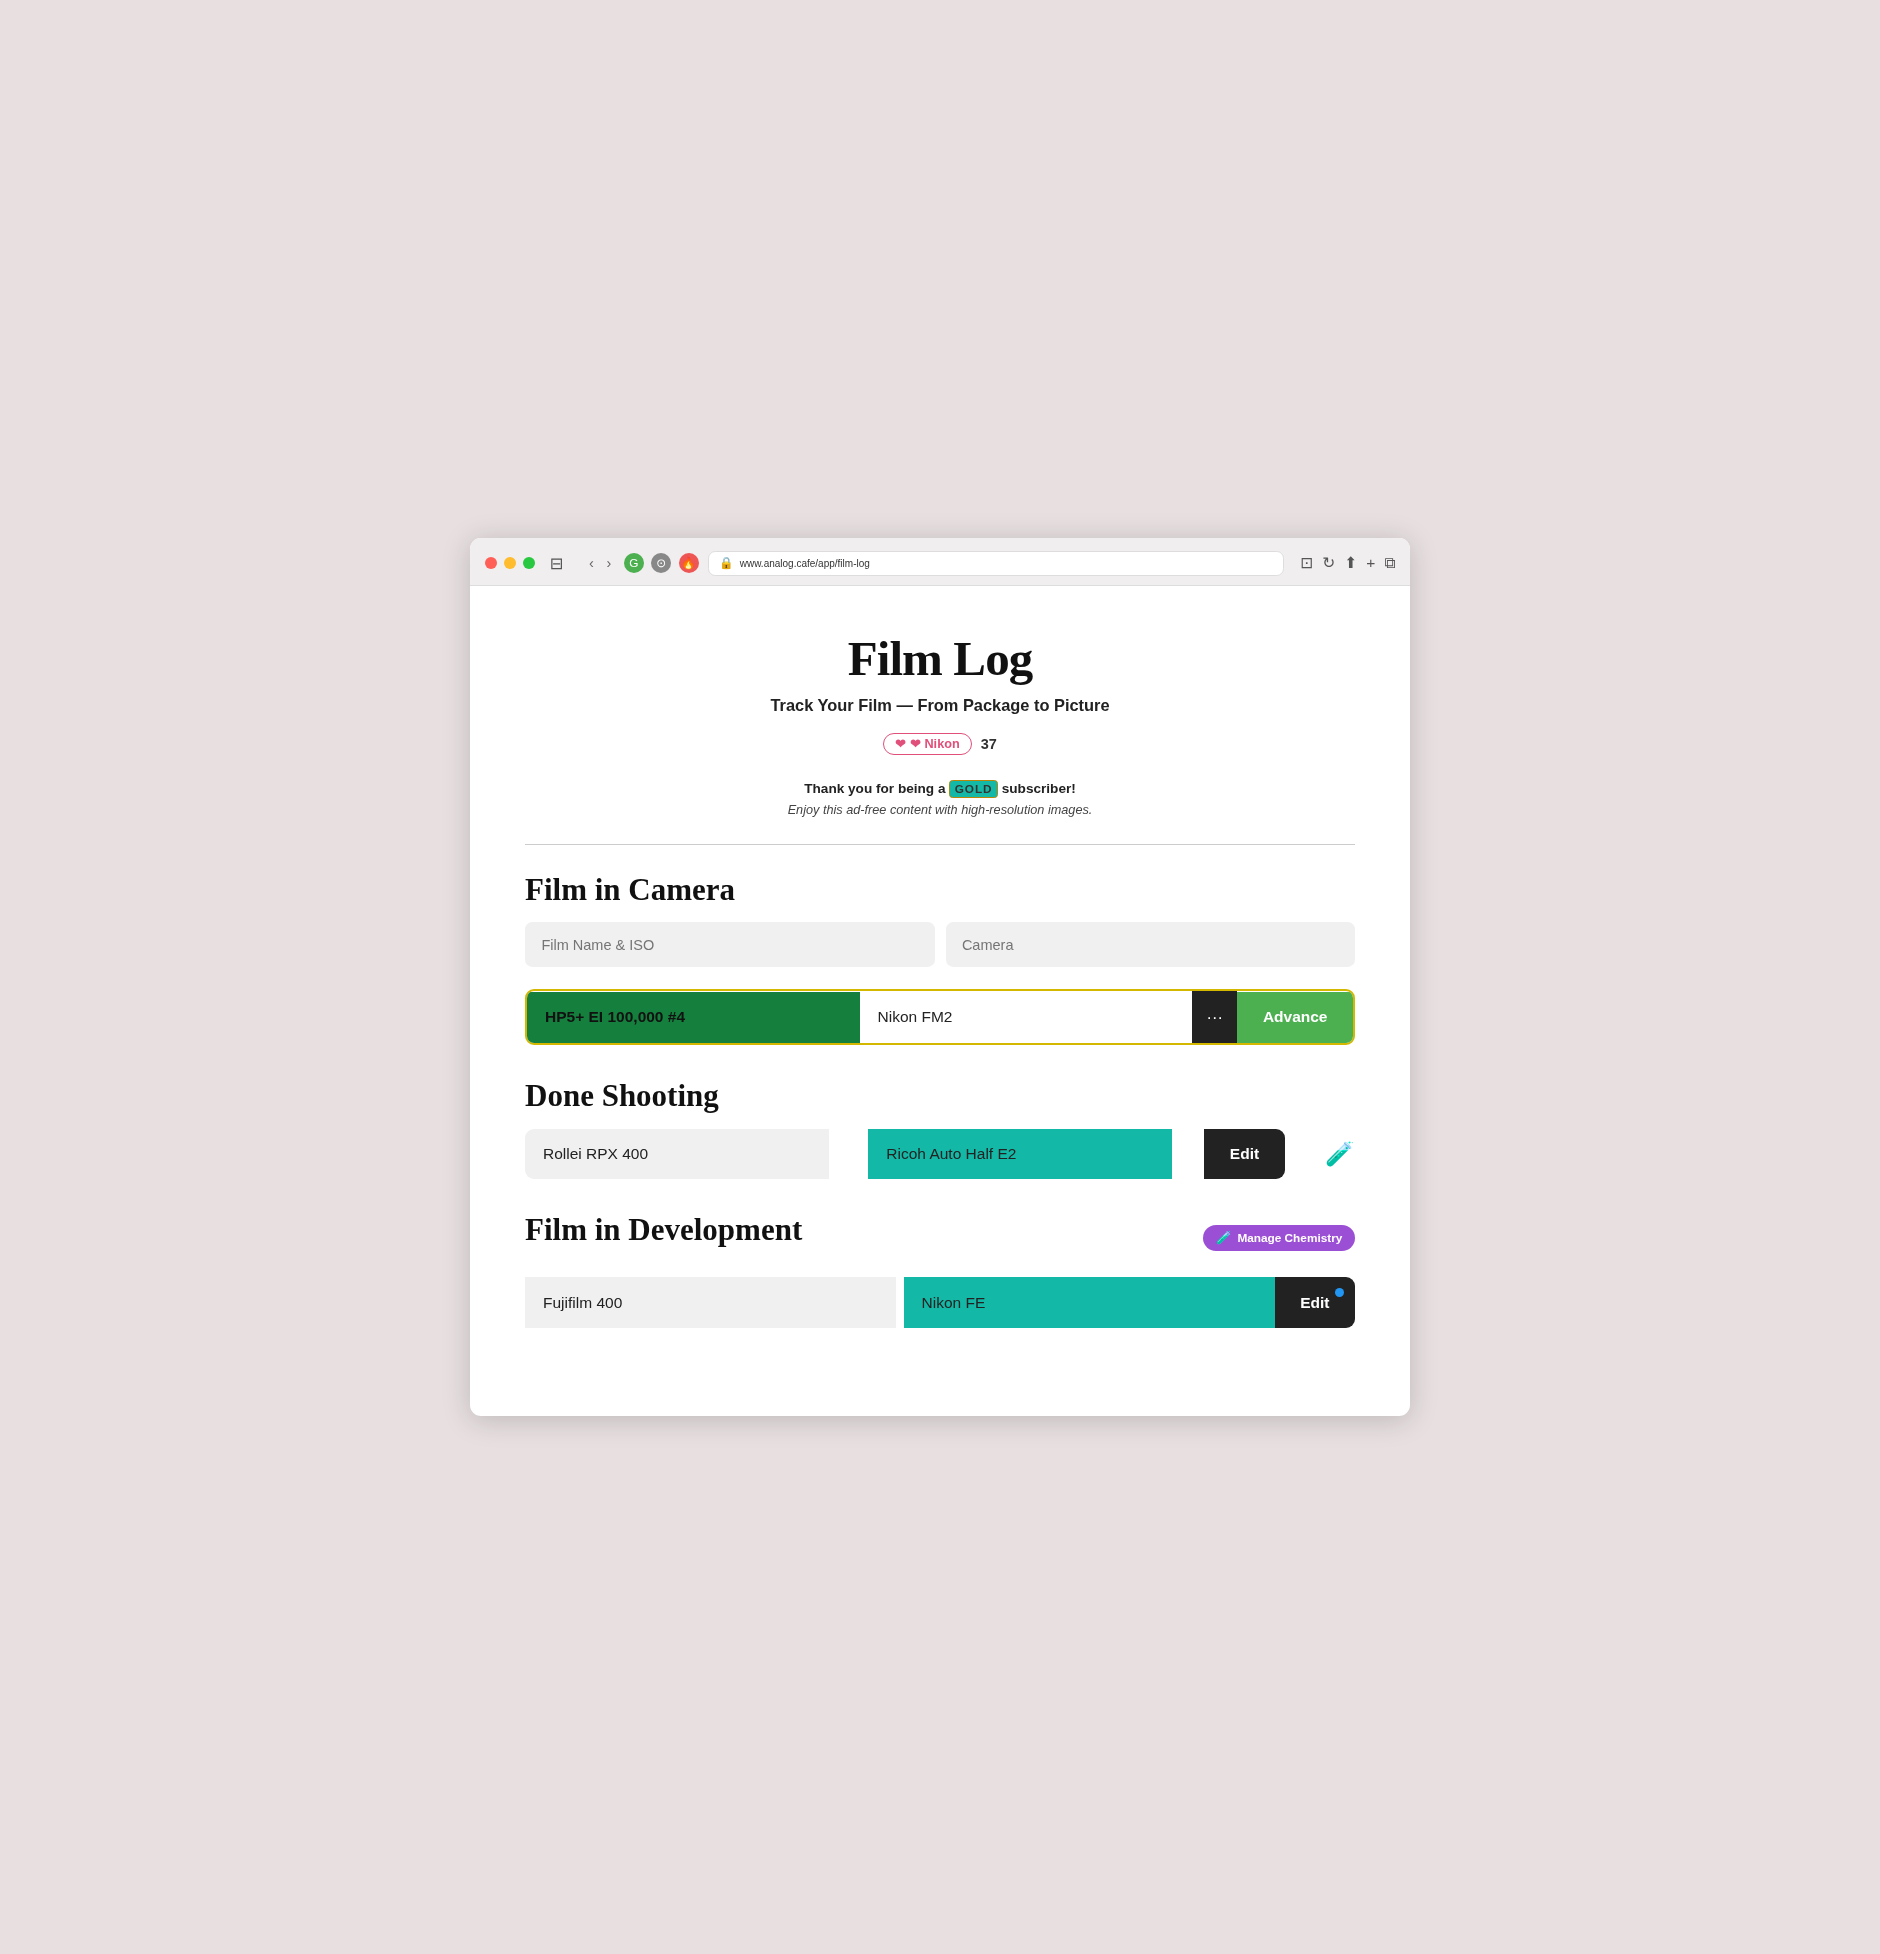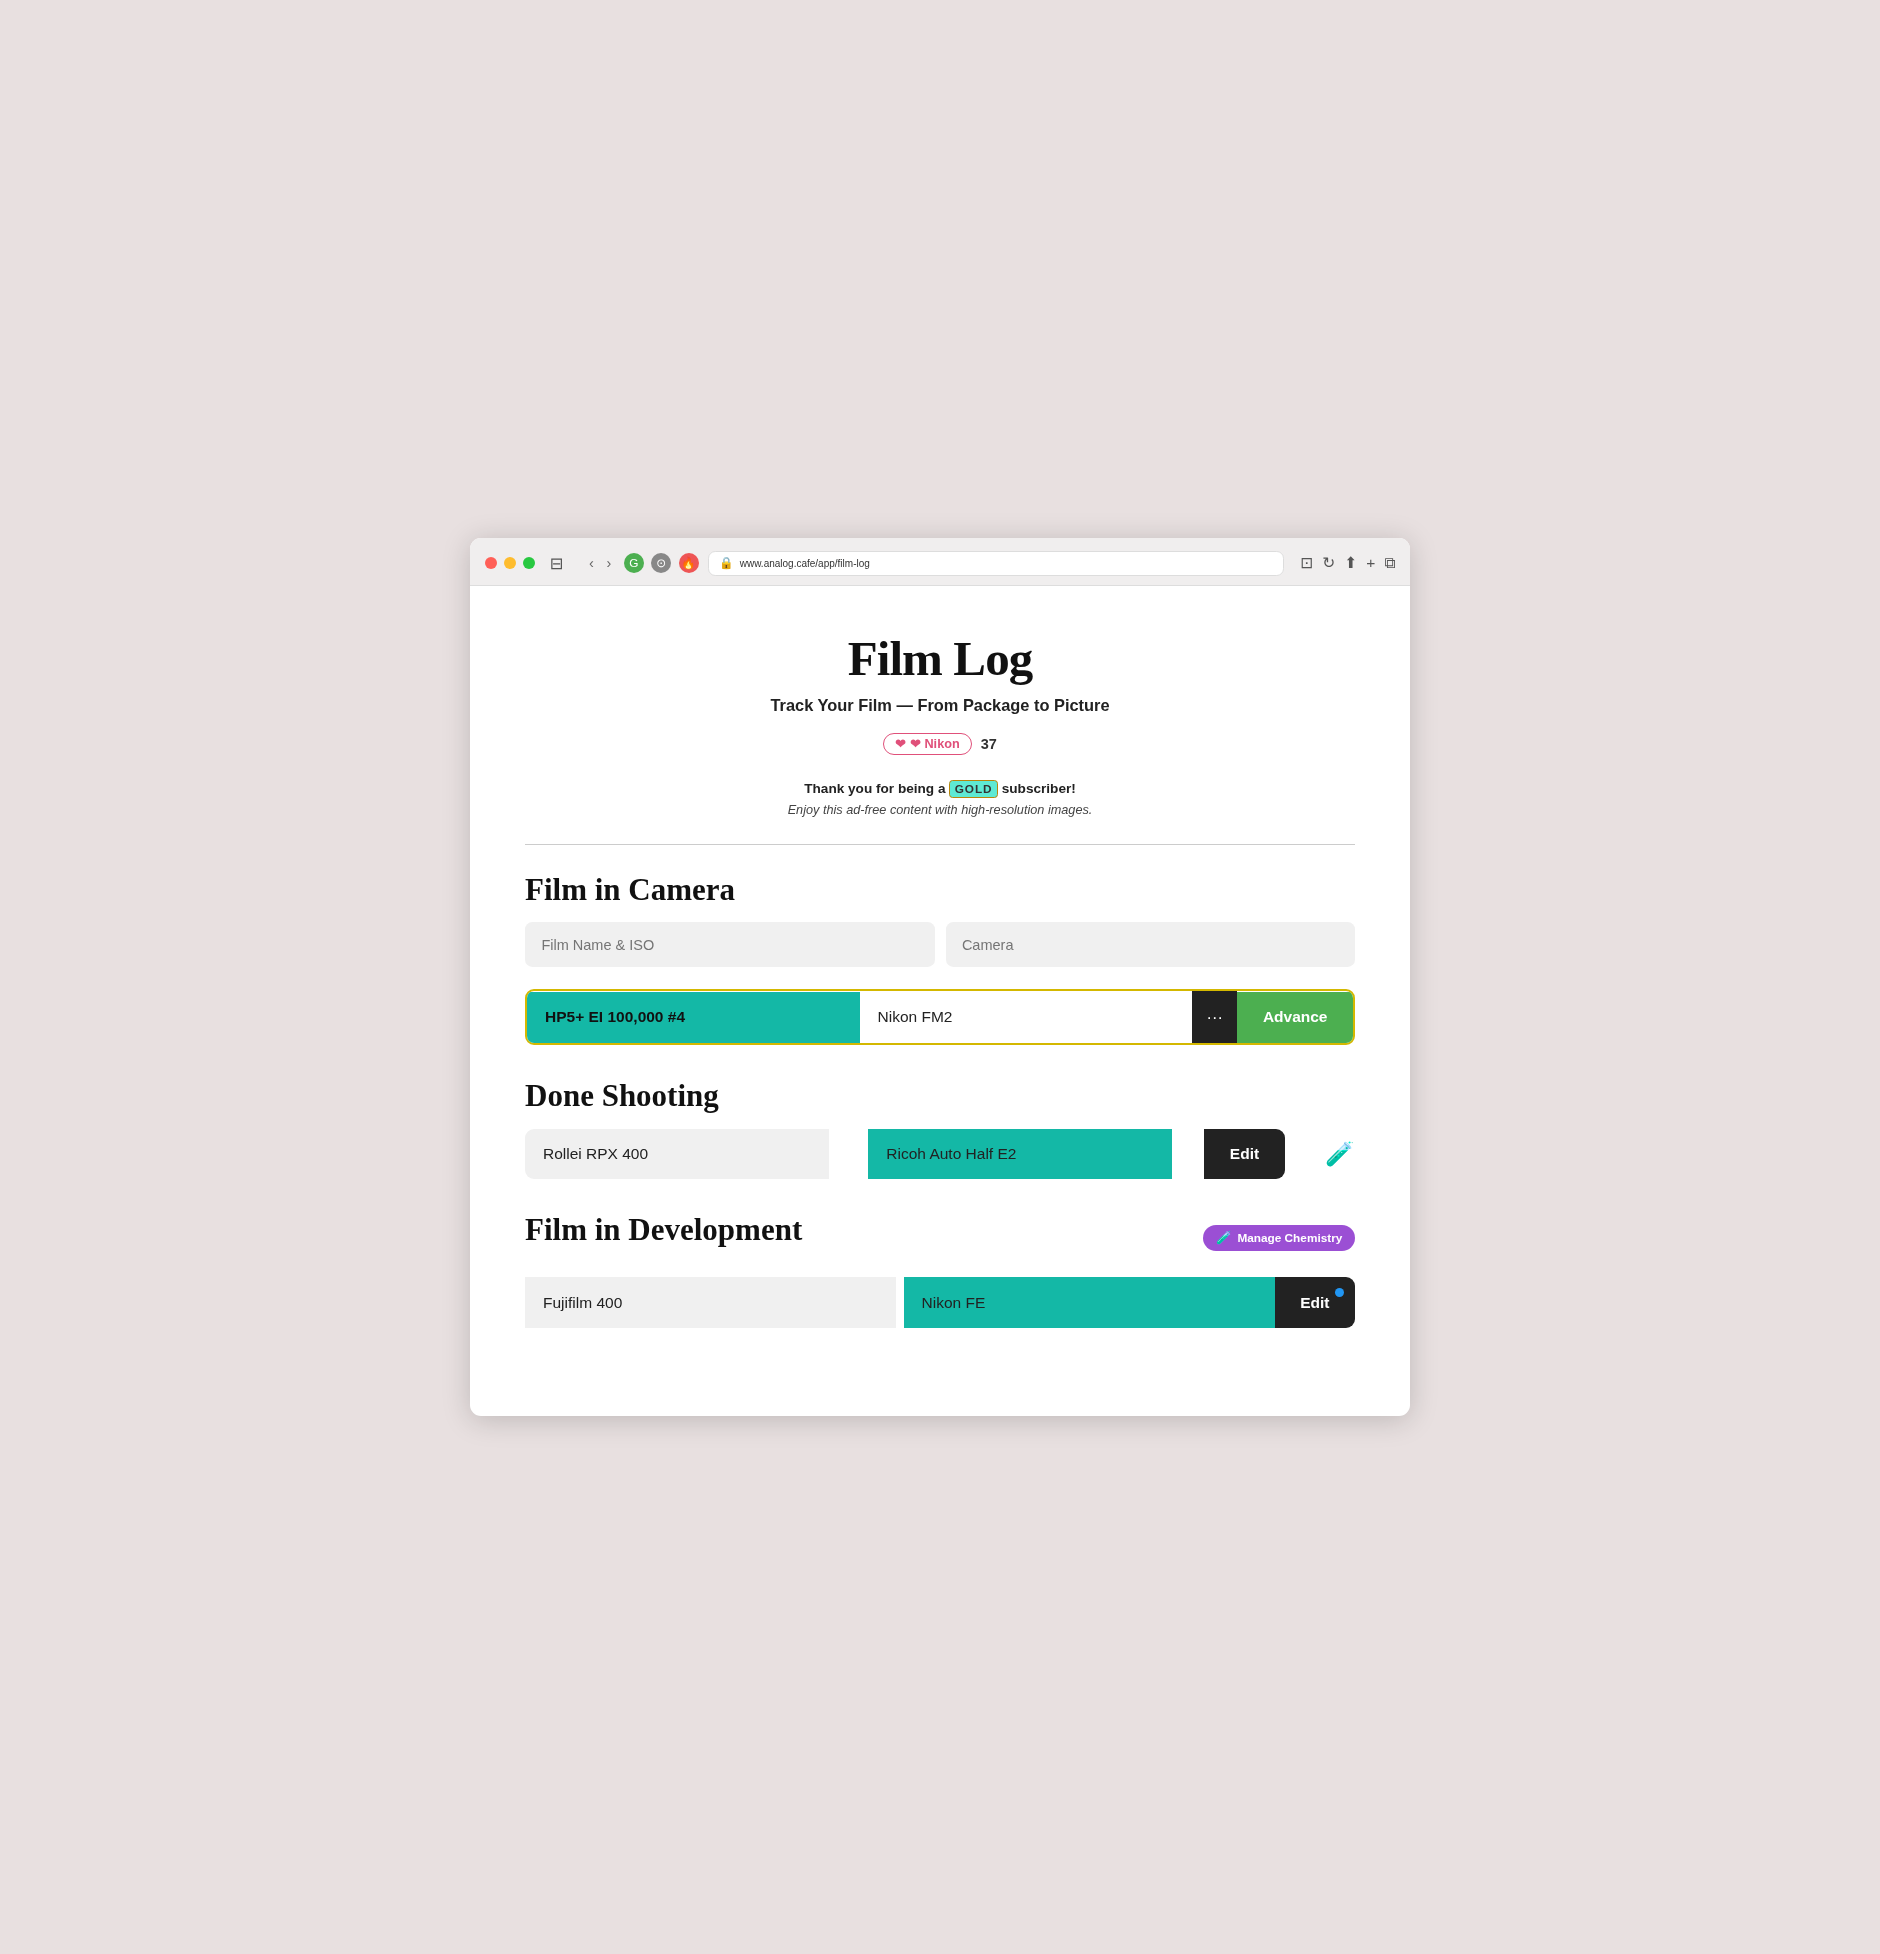--- a/index.html
+++ b/index.html
@@ -187,21 +187,21 @@
 
     .subscriber-text {
       font-size: 13.6px;
       font-weight: 700;
       color: #222;
       margin-bottom: 4.5px;
     }
 
     .gold-badge {
       display: inline-block;
-      background: #5eead4;
+      background: #14b8a6;
       border: 1.8px solid #b8860b;
       border-radius: 3.6px;
       padding: 0.9px 4.5px;
       font-size: 11.8px;
       font-weight: 900;
       color: #333;
       letter-spacing: 0.9px;
     }
 
     .subscriber-sub {
@@ -256,21 +256,21 @@
       border: 2.3px solid #d4b800;
       margin-bottom: 9px;
     }
 
     .film-row-name {
       flex: 1;
       padding: 16.4px 18px;
       font-size: 15.5px;
       font-weight: 600;
       color: #111;
-      background: #14b8a6;
+      background: #15803d;
     }
 
     .film-row-camera {
       flex: 1;
       padding: 16.4px 18px;
       font-size: 15.5px;
       color: #222;
       background: white;
     }
 

